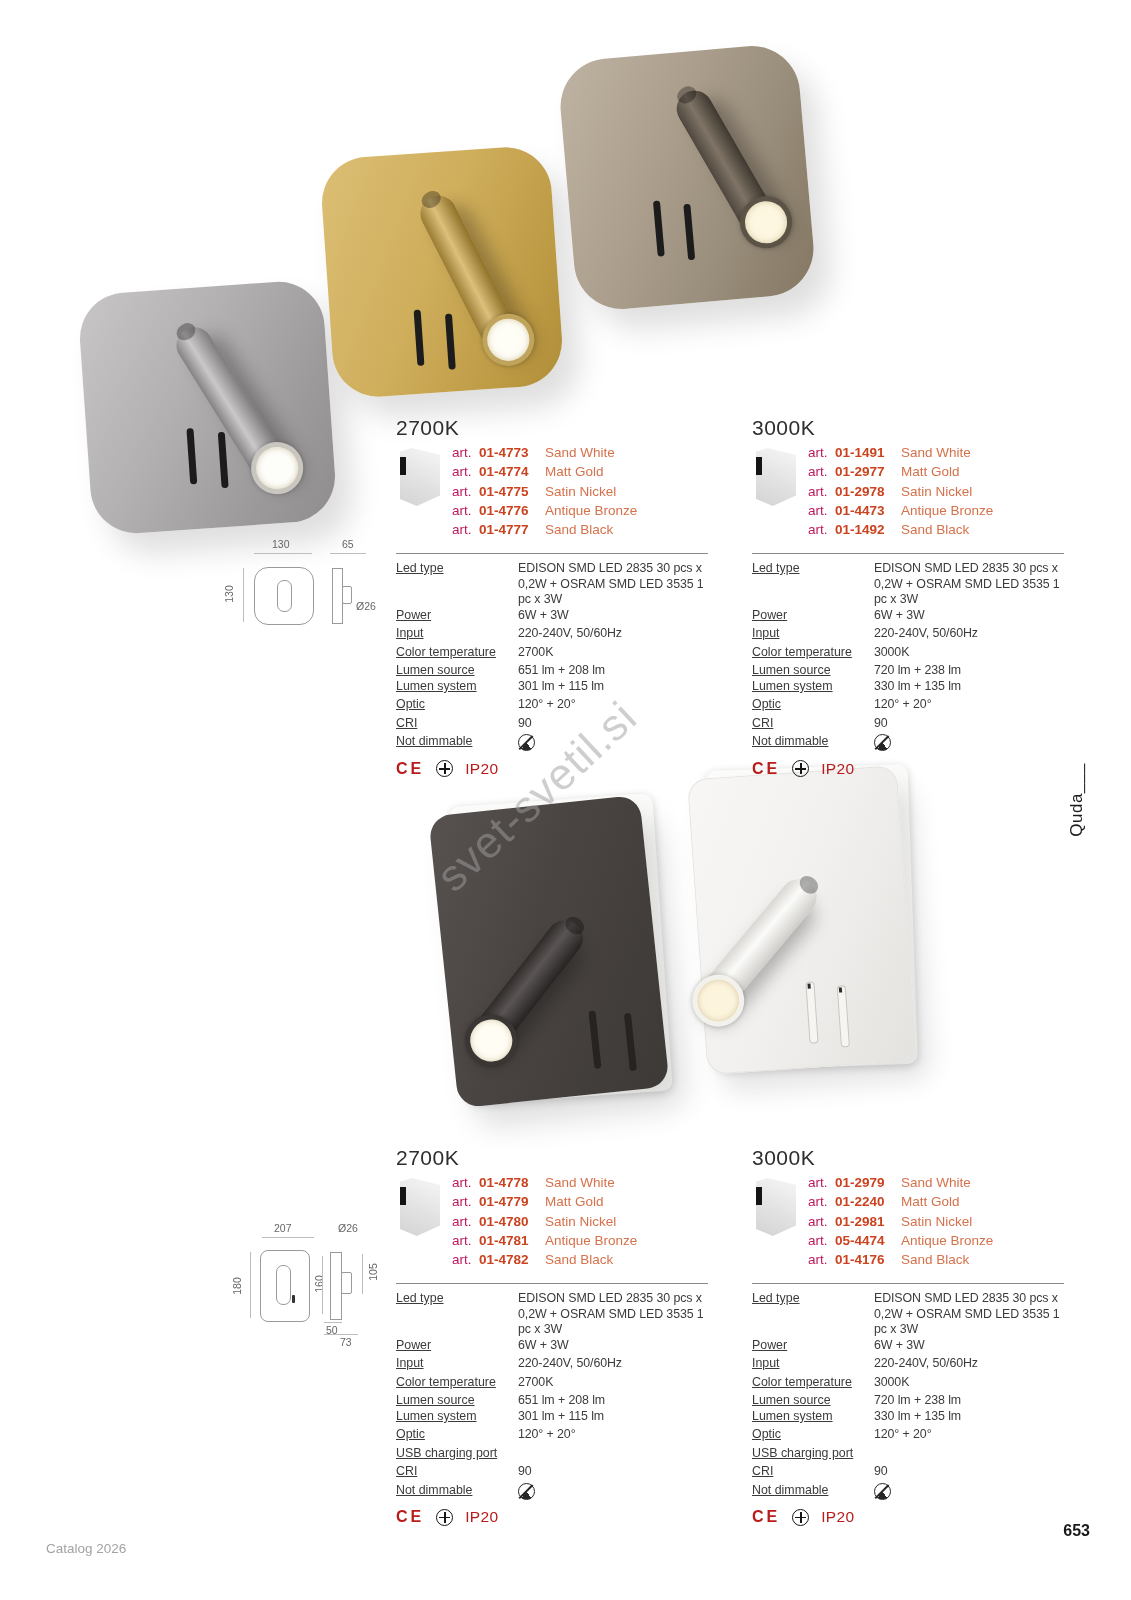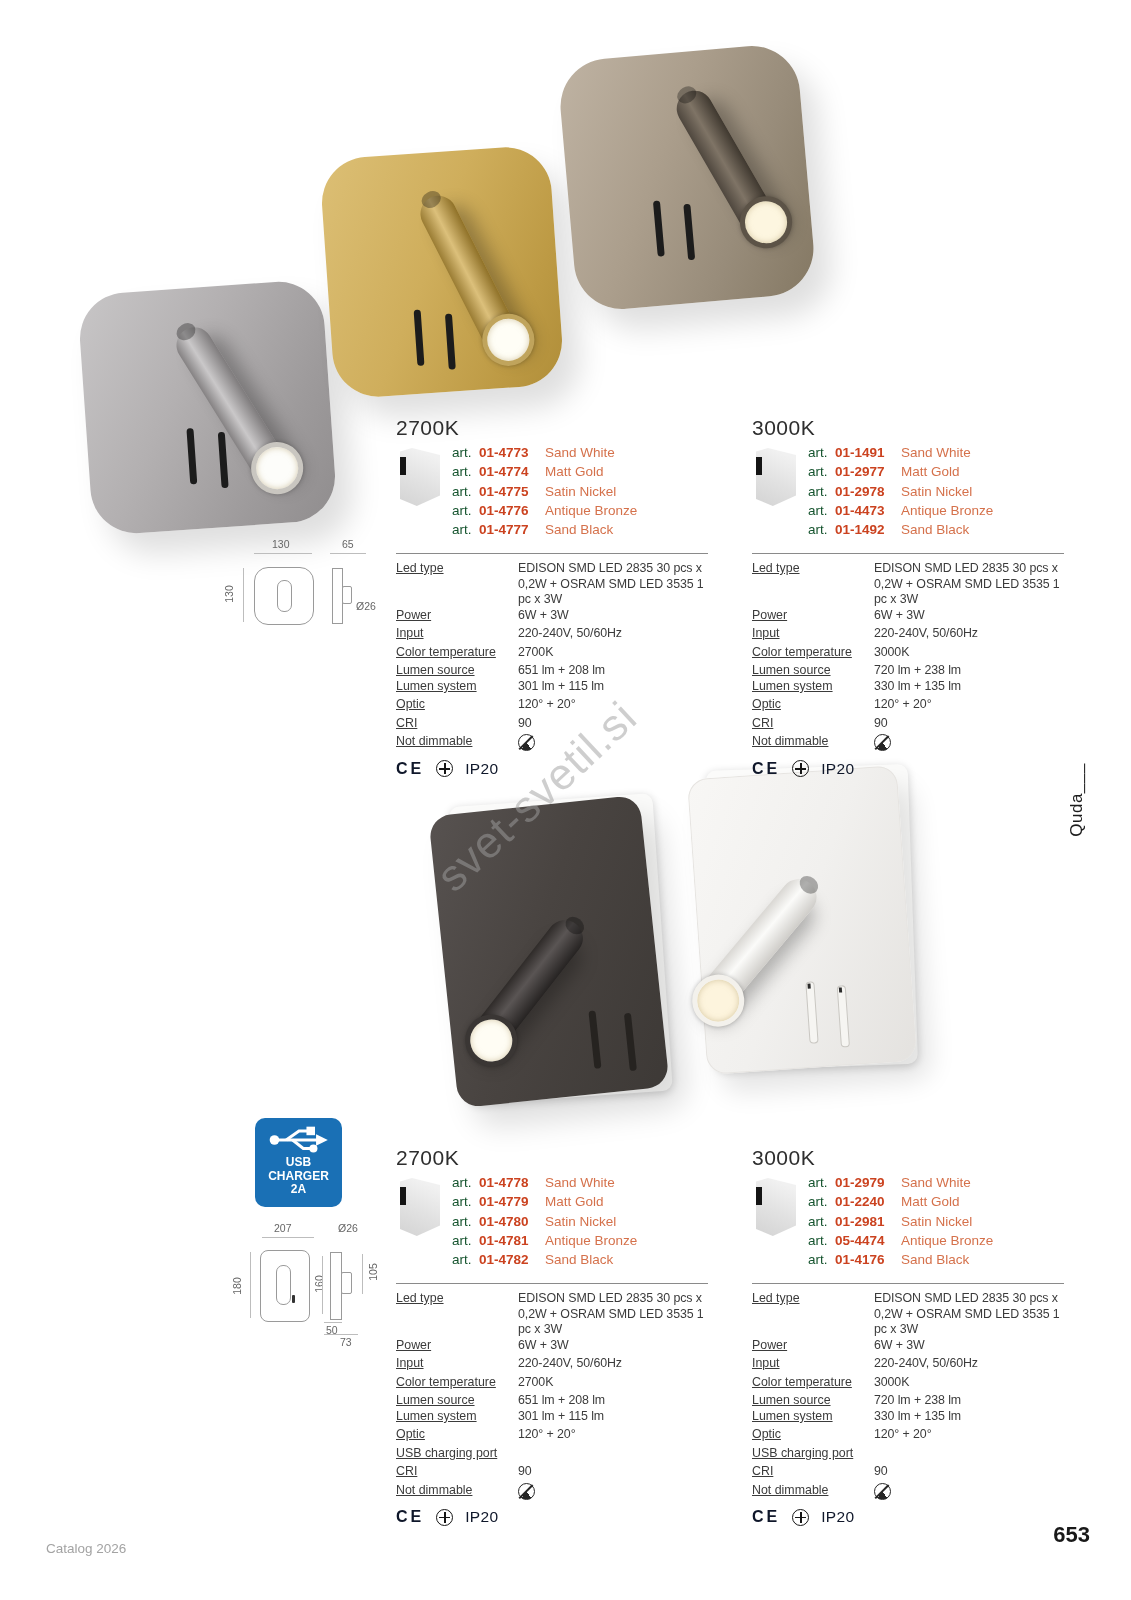--- a/index.html
+++ b/index.html
@@ -24,31 +24,31 @@
   
   .spec{position:absolute;width:312px;}
   .spec .hd{font-size:21px;color:#2e2e2e;letter-spacing:.5px;}
   .artarea{position:relative;margin-top:5px;min-height:100px;}
   .cube{position:absolute;left:4px;top:3px;width:40px;height:58px;
         background:linear-gradient(205deg,#f1f1f1 15%,#e2e2e2 55%,#d3d3d3 100%);
         clip-path:polygon(30% 0,100% 12%,100% 82%,42% 100%,0 88%,0 6%);}
   .cube::after{content:'';position:absolute;left:0;top:9px;width:6px;height:18px;background:#141414;}
   .artrows{margin-left:56px;}
   .artrow{display:flex;align-items:baseline;height:19.3px;font-size:13.5px;}
-  .artrow .pre{color:#14532d;width:27px;}
+  .artrow .pre{color:#be185d;width:27px;}
   .artrow .code{color:#cb421f;font-weight:bold;width:66px;}
   .artrow .name{color:#d5714b;}
   .rule{border-top:1px solid #8a8a8a;margin:8px 0 7px 0;}
   .srow{display:flex;font-size:12.4px;color:#3b3b3b;line-height:15.6px;min-height:18.4px;align-items:flex-start;}
   .srow .lb{width:122px;flex:none;text-decoration:underline;}
   .srow .val{width:204px;letter-spacing:-.1px;}
   .nd-icon{display:inline-block;width:15px;height:15px;border:1.5px solid #262626;border-radius:50%;position:relative;
         background:conic-gradient(from 145deg,#262626 0 20%,transparent 20% 100%);}
   .nd-icon::after{content:'';position:absolute;left:6px;top:-2px;width:1.6px;height:19px;background:#262626;transform:rotate(45deg);}
-  .certs{display:flex;align-items:center;gap:12px;margin-top:4px;color:#0f172a;}
+  .certs{display:flex;align-items:center;gap:12px;margin-top:4px;color:#b91c1c;}
   .certs .ce{font-size:16px;font-weight:600;letter-spacing:3px;}
   .certs .enec{width:15px;height:15px;border:1.5px solid #161616;border-radius:50%;position:relative;}
   .certs .enec::before,.certs .enec::after{content:'';position:absolute;background:#161616;}
   .certs .enec::before{left:7px;top:2px;width:1.5px;height:11px;}
   .certs .enec::after{left:2px;top:7px;width:11px;height:1.5px;}
   .certs .ip{font-size:15.5px;font-weight:normal;letter-spacing:.3px;}
 
   
   .dims{position:absolute;}
   .dimlab{position:absolute;font-size:10.5px;color:#666;white-space:nowrap;}
@@ -65,21 +65,21 @@
   .usb{position:absolute;left:255px;top:1118px;width:87px;height:89px;background:#1a70b5;border-radius:10px;
        color:#fff;text-align:center;padding-top:6px;box-sizing:border-box;}
   .usb .t{font-size:12px;font-weight:bold;line-height:13.5px;}
 
   
   .watermark{position:absolute;left:444px;top:858px;font-size:44px;color:#9f9f9f;opacity:.5;letter-spacing:1px;
        transform:rotate(-43deg);transform-origin:left center;z-index:60;pointer-events:none;white-space:nowrap;}
   .series{position:absolute;left:1007px;top:790px;width:140px;height:20px;text-align:center;
        font-size:17px;color:#1c1c1c;transform:rotate(-90deg);letter-spacing:.5px;}
   .catalog{position:absolute;left:46px;top:1541px;font-size:13.5px;color:#a3a3a3;}
-  .pagenum{position:absolute;left:990px;top:1522px;width:100px;text-align:right;font-size:22px;font-weight:bold;color:#191919;}
+  .pagenum{position:absolute;left:990px;top:1522px;width:100px;text-align:right;font-size:16px;font-weight:bold;color:#191919;}
 </style>
 </head>
 <body>
 
 <div class="page">
 
   <div class="lamp" style="left:85px;top:287px;width:245px;height:241px;transform:rotate(-4deg);">
     <div class="plate" style="border-radius:46px;background:linear-gradient(120deg,#c8c6c7 0%,#b3b0b1 40%,#9d9a9b 75%,#908d8e 100%);"></div>
     <div class="cyl" style="left:94px;top:40px;height:172px;transform:rotate(-28deg);
                 background:linear-gradient(90deg,#858283,#cac8c9 42%,#7e7b7c);--lit:#fdfdfa;--ring:#c9c6c0;"></div>
@@ -464,33 +464,19 @@
     <span class="dimlab rot" style="left:74px;top:54px;">160</span>
     <div class="dimline-v" style="left:86px;top:32px;height:58px;"></div>
     <div class="sideview" style="left:94px;top:28px;width:10px;height:66px;"></div>
     <div class="sidecyl" style="left:105px;top:48px;width:9px;height:20px;"></div>
     <span class="dimlab" style="left:90px;top:100px;">50</span>
     <div class="dimline-h" style="left:88px;top:98px;width:18px;"></div>
     <span class="dimlab" style="left:104px;top:112px;">73</span>
     <div class="dimline-h" style="left:88px;top:110px;width:34px;"></div>
   </div>
 
-  <div class="usb">
-    <svg width="66" height="32" viewBox="0 0 60 30" style="display:block;margin:0 auto;">
-      <circle cx="7" cy="15" r="4.5" fill="#fff"></circle>
-      <rect x="7" y="13.6" width="41" height="2.8" fill="#fff"></rect>
-      <path d="M46 9.5 L57 15 L46 20.5 Z" fill="#fff"></path>
-      <path d="M18 15 L30 6.5 L38 6.5" stroke="#fff" stroke-width="2.8" fill="none"></path>
-      <rect x="37" y="2.5" width="8" height="8" fill="#fff"></rect>
-      <path d="M24 15 L34 23 L41 23" stroke="#fff" stroke-width="2.8" fill="none"></path>
-      <circle cx="43.5" cy="23" r="3.8" fill="#fff"></circle>
-    </svg>
-    <div class="t">USB</div>
-    <div class="t">CHARGER</div>
-    <div class="t">2A</div>
-  </div>
 
   <div class="watermark">svet-svetil.si</div>
   <div class="series">Quda___</div>
   <div class="catalog">Catalog 2026</div>
   <div class="pagenum">653</div>
 
 </div>
 
 </body></html>

